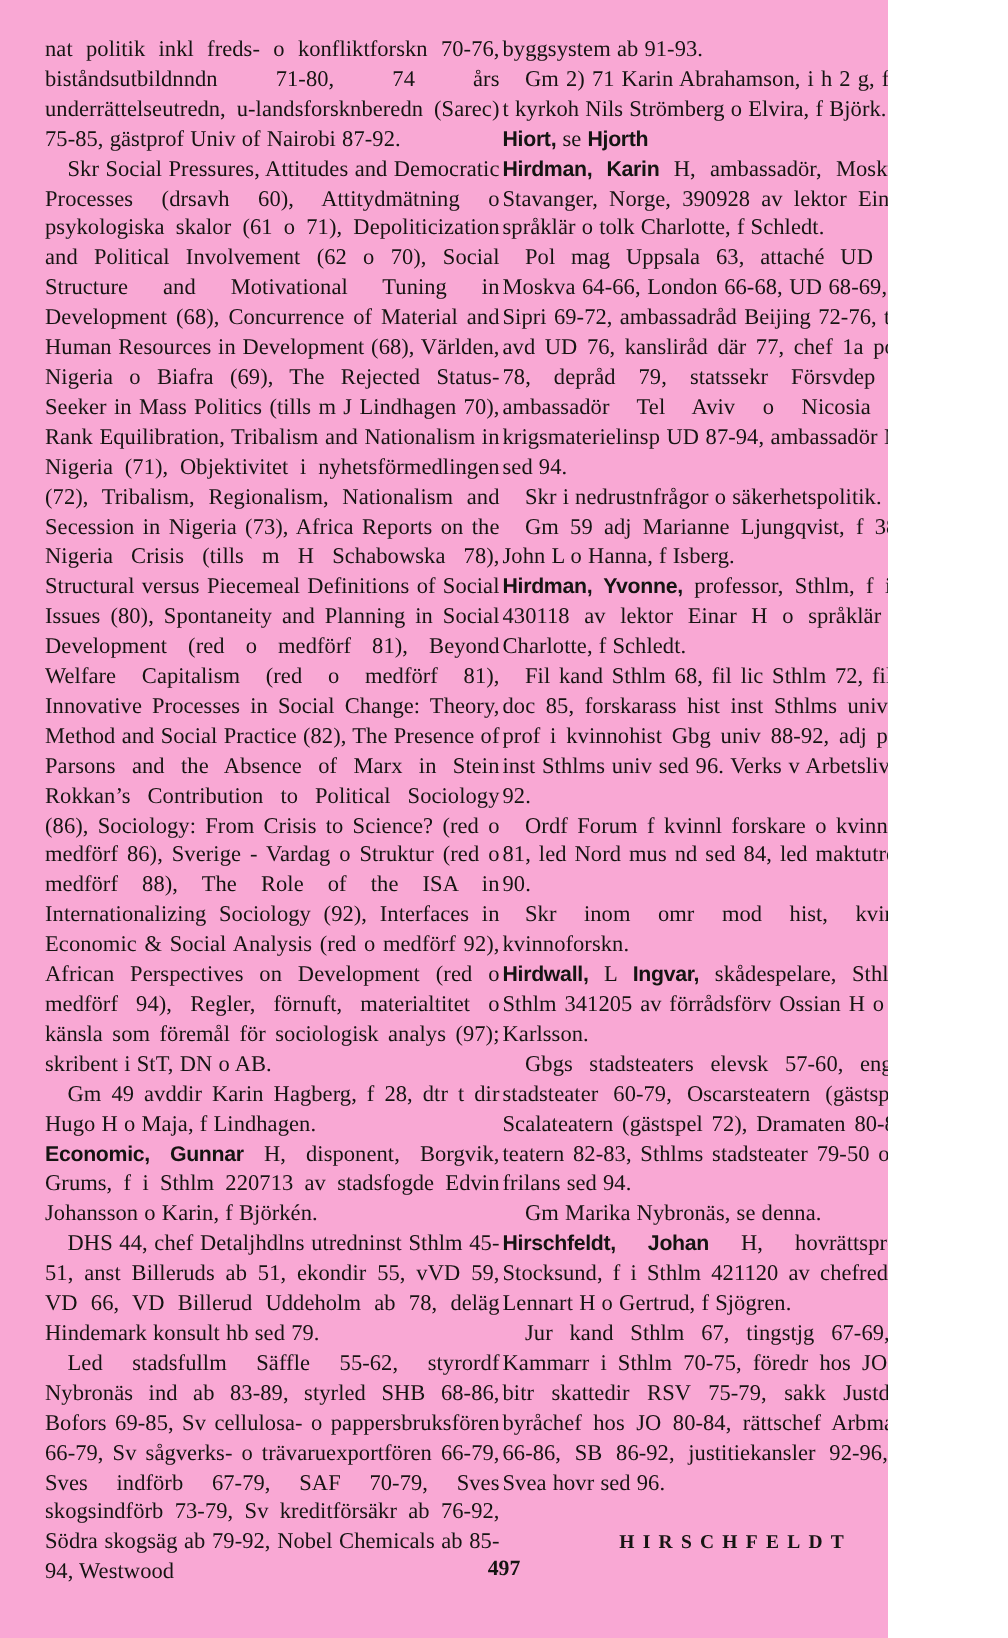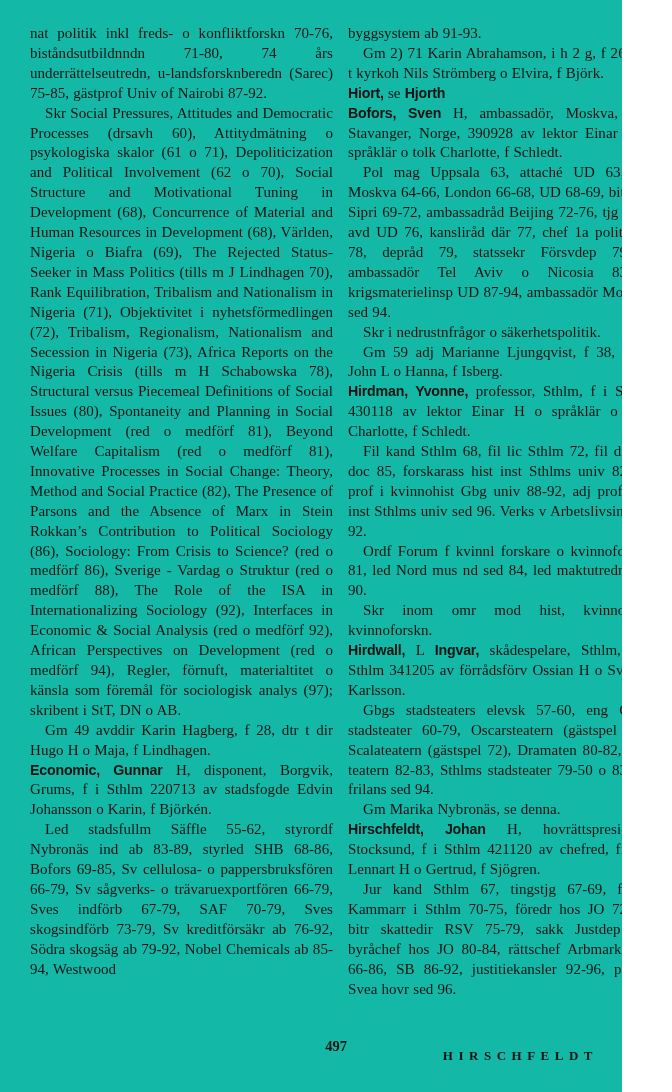--- a/index.html
+++ b/index.html
@@ -2,39 +2,40 @@
 <html><head>
 <meta charset="utf-8">
 <style>
   html, body {
     margin: 0;
     padding: 0;
     background: #ffffff;
   }
   .page {
     position: relative;
-    width: 622px;
+    width: 568px;
     height: 1092px;
-    background: #14b8a6;
+    background: #f9a8d4;
     overflow: hidden;
     font-family: "Liberation Serif", serif;
     color: #151412;
+    padding-left: 24px;
   }
   .col {
     position: absolute;
     top: 24px;
     width: 303px;
     font-size: 15px;
     line-height: 19.9px;
     text-align: justify;
     letter-spacing: 0.05px;
     word-spacing: 0.3px;
   }
   .col-left  { left: 30px; }
-  .col-right { left: 348px; }
+  .col-right { left: 335px; }
   .col p { margin: 0; padding: 0; }
   .col p.para-indent { text-indent: 15px; }
   .col p.entry { }
   .name {
     font-family: "Liberation Sans", sans-serif;
     font-weight: bold;
     font-size: 14.2px;
     letter-spacing: -0.2px;
   }
   .footer-page-number {
@@ -42,44 +43,45 @@
     top: 1038px;
     left: 0;
     width: 672px;
     text-align: center;
     font-size: 14.5px;
     font-weight: bold;
     font-family: "Liberation Serif", serif;
   }
   .footer-running-head {
     position: absolute;
-    top: 1048px;
+    top: 1020px;
     right: 24px;
     font-size: 13px;
     font-weight: bold;
     letter-spacing: 5.5px;
     font-family: "Liberation Serif", serif;
   }
 </style>
 </head>
 <body>
 
 <div class="page">
   <div class="col col-left" id="col-left">
       <p class="para-flush"><span>nat politik inkl freds- o konfliktforskn 70-76, biståndsutbildnndn 71-80, 74 års underrättelseutredn, u-landsforsknberedn (Sarec) 75-85, gästprof Univ of Nairobi 87-92.</span></p>
       <p class="para-indent"><span>Skr Social Pressures, Attitudes and Democratic Processes (drsavh 60), Attitydmätning o psykologiska skalor (61 o 71), Depoliticization and Political Involvement (62 o 70), Social Structure and Motivational Tuning in Development (68), Concurrence of Material and Human Resources in Development (68), Världen, Nigeria o Biafra (69), The Rejected Status-Seeker in Mass Politics (tills m J Lindhagen 70), Rank Equilibration, Tribalism and Nationalism in Nigeria (71), Objektivitet i nyhetsförmedlingen (72), Tribalism, Regionalism, Nationalism and Secession in Nigeria (73), Africa Reports on the Nigeria Crisis (tills m H Schabowska 78), Structural versus Piecemeal Definitions of Social Issues (80), Spontaneity and Planning in Social Development (red o medförf 81), Beyond Welfare Capitalism (red o medförf 81), Innovative Processes in Social Change: Theory, Method and Social Practice (82), The Presence of Parsons and the Absence of Marx in Stein Rokkan’s Contribution to Political Sociology (86), Sociology: From Crisis to Science? (red o medförf 86), Sverige - Vardag o Struktur (red o medförf 88), The Role of the ISA in Internationalizing Sociology (92), Interfaces in Economic &amp; Social Analysis (red o medförf 92), African Perspectives on Development (red o medförf 94), Regler, förnuft, materialtitet o känsla som föremål för sociologisk analys (97); skribent i StT, DN o AB.</span></p>
       <p class="para-indent"><span>Gm 49 avddir Karin Hagberg, f 28, dtr t dir Hugo H o Maja, f Lindhagen.</span></p>
       <p class="entry"><span class="name">Economic, Gunnar</span><span> H, disponent, Borgvik, Grums, f i Sthlm 220713 av stadsfogde Edvin Johansson o Karin, f Björkén.</span></p>
+      <p class="para-indent"><span>DHS 44, chef Detaljhdlns utredninst Sthlm 45-51, anst Billeruds ab 51, ekondir 55, vVD 59, VD 66, VD Billerud Uddeholm ab 78, deläg Hindemark konsult hb sed 79.</span></p>
       <p class="para-indent"><span>Led stadsfullm Säffle 55-62, styrordf Nybronäs ind ab 83-89, styrled SHB 68-86, Bofors 69-85, Sv cellulosa- o pappersbruksfören 66-79, Sv sågverks- o trävaruexportfören 66-79, Sves indförb 67-79, SAF 70-79, Sves skogsindförb 73-79, Sv kreditförsäkr ab 76-92, Södra skogsäg ab 79-92, Nobel Chemicals ab 85-94, Westwood</span></p>
     </div>
   <div class="col col-right" id="col-right">
       <p class="para-flush"><span>byggsystem ab 91-93.</span></p>
       <p class="para-indent"><span>Gm 2) 71 Karin Abrahamson, i h 2 g, f 26, dtr t kyrkoh Nils Strömberg o Elvira, f Björk.</span></p>
       <p class="entry"><span class="name">Hiort,</span><span> se </span><span class="name">Hjorth</span></p>
-      <p class="entry"><span class="name">Bofors, Sven</span><span> H, ambassadör, Moskva, f i Stavanger, Norge, 390928 av lektor Einar H o språklär o tolk Charlotte, f Schledt.</span></p>
+      <p class="entry"><span class="name">Hirdman, Karin</span><span> H, ambassadör, Moskva, f i Stavanger, Norge, 390928 av lektor Einar H o språklär o tolk Charlotte, f Schledt.</span></p>
       <p class="para-indent"><span>Pol mag Uppsala 63, attaché UD 63, tjg Moskva 64-66, London 66-68, UD 68-69, bitr dir Sipri 69-72, ambassadråd Beijing 72-76, tjg polit avd UD 76, kansliråd där 77, chef 1a polit enh 78, depråd 79, statssekr Försvdep 79-82, ambassadör Tel Aviv o Nicosia 83-87, krigsmaterielinsp UD 87-94, ambassadör Moskva sed 94.</span></p>
       <p class="para-indent"><span>Skr i nedrustnfrågor o säkerhetspolitik.</span></p>
       <p class="para-indent"><span>Gm 59 adj Marianne Ljungqvist, f 38, dtr t John L o Hanna, f Isberg.</span></p>
       <p class="entry"><span class="name">Hirdman, Yvonne,</span><span> professor, Sthlm, f i Sthlm 430118 av lektor Einar H o språklär o tolk Charlotte, f Schledt.</span></p>
       <p class="para-indent"><span>Fil kand Sthlm 68, fil lic Sthlm 72, fil dr 74, doc 85, forskarass hist inst Sthlms univ 82-86, prof i kvinnohist Gbg univ 88-92, adj prof hist inst Sthlms univ sed 96. Verks v Arbetslivsinst se 92.</span></p>
       <p class="para-indent"><span>Ordf Forum f kvinnl forskare o kvinnoforskn 81, led Nord mus nd sed 84, led maktutredn 85-90.</span></p>
       <p class="para-indent"><span>Skr inom omr mod hist, kvinnohist, kvinnoforskn.</span></p>
       <p class="entry"><span class="name">Hirdwall,</span><span> L </span><span class="name">Ingvar,</span><span> skådespelare, Sthlm, f i Sthlm 341205 av förrådsförv Ossian H o Svea, f Karlsson.</span></p>
       <p class="para-indent"><span>Gbgs stadsteaters elevsk 57-60, eng Gbgs stadsteater 60-79, Oscarsteatern (gästspel 66), Scalateatern (gästspel 72), Dramaten 80-82, TV-teatern 82-83, Sthlms stadsteater 79-50 o 83-93, frilans sed 94.</span></p>
       <p class="para-indent"><span>Gm Marika Nybronäs, se denna.</span></p>

